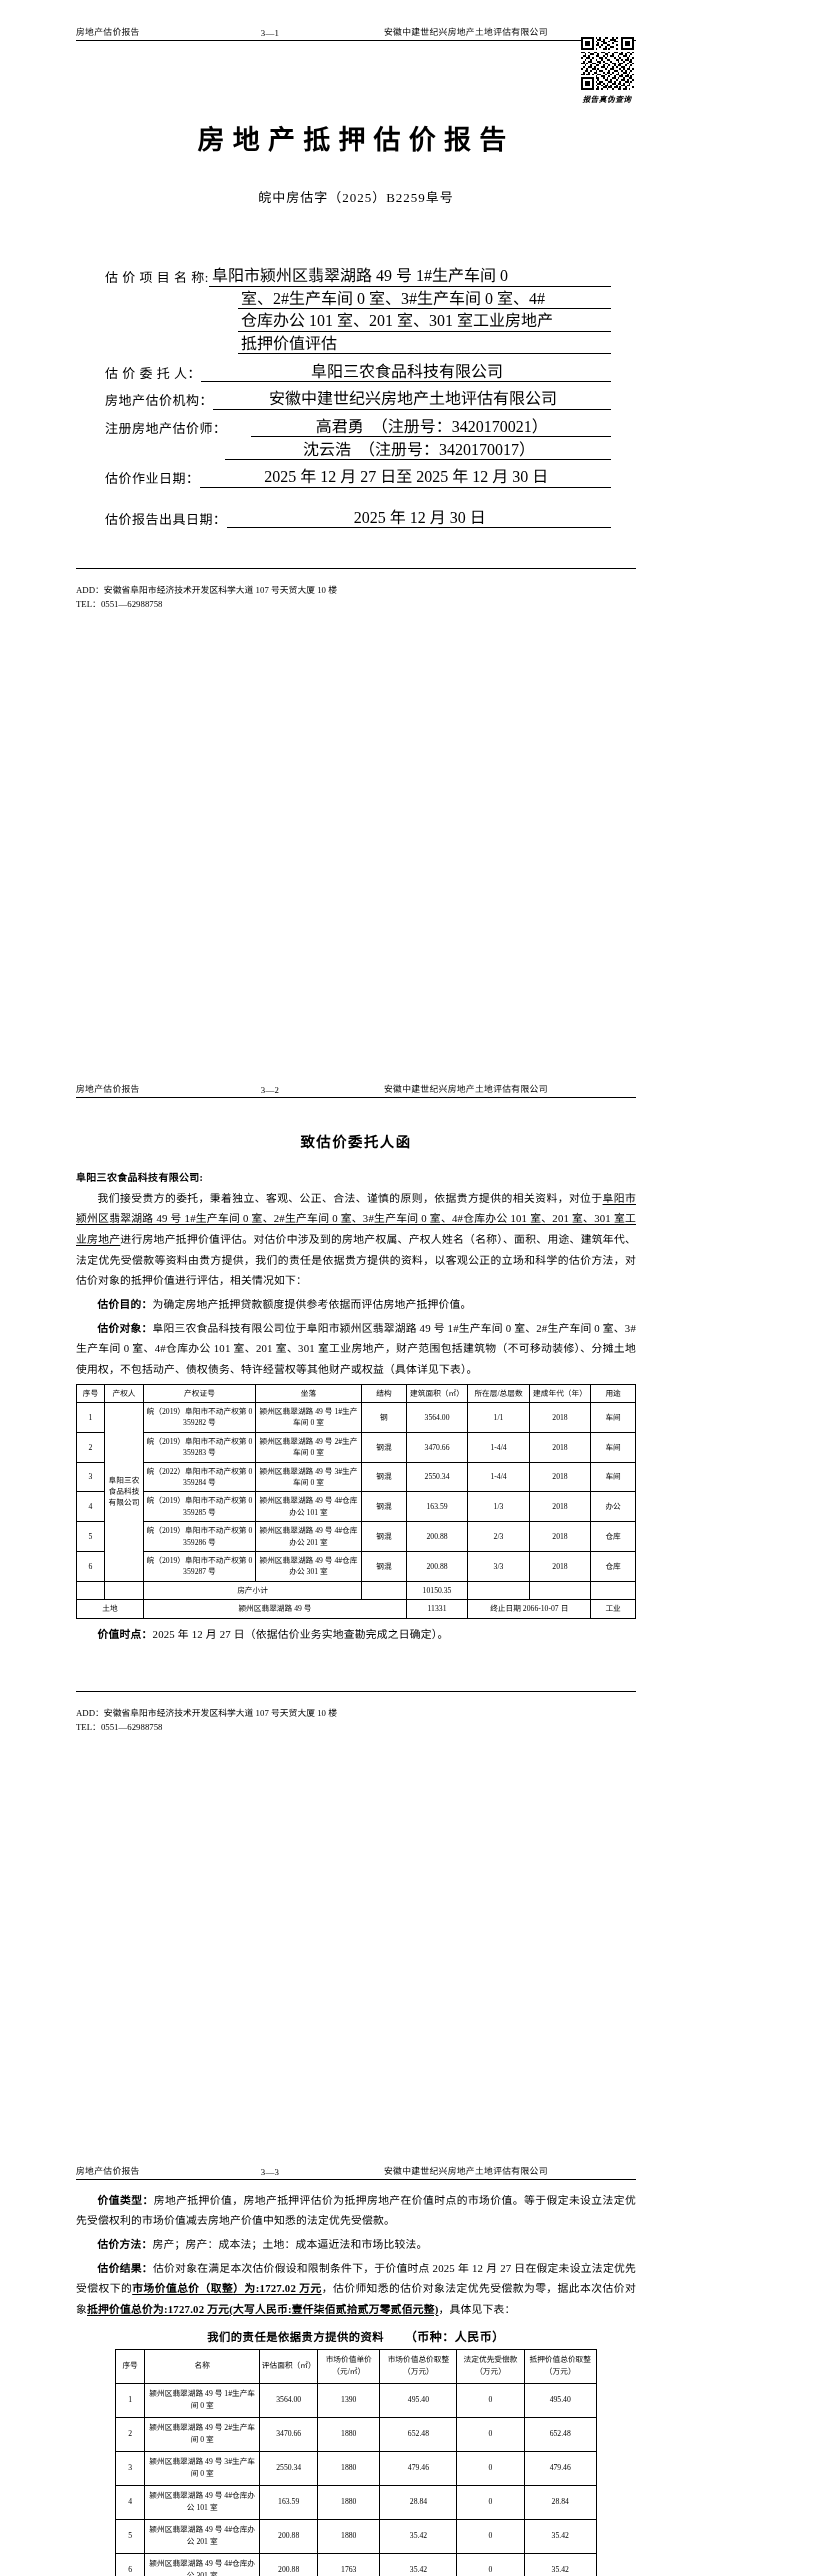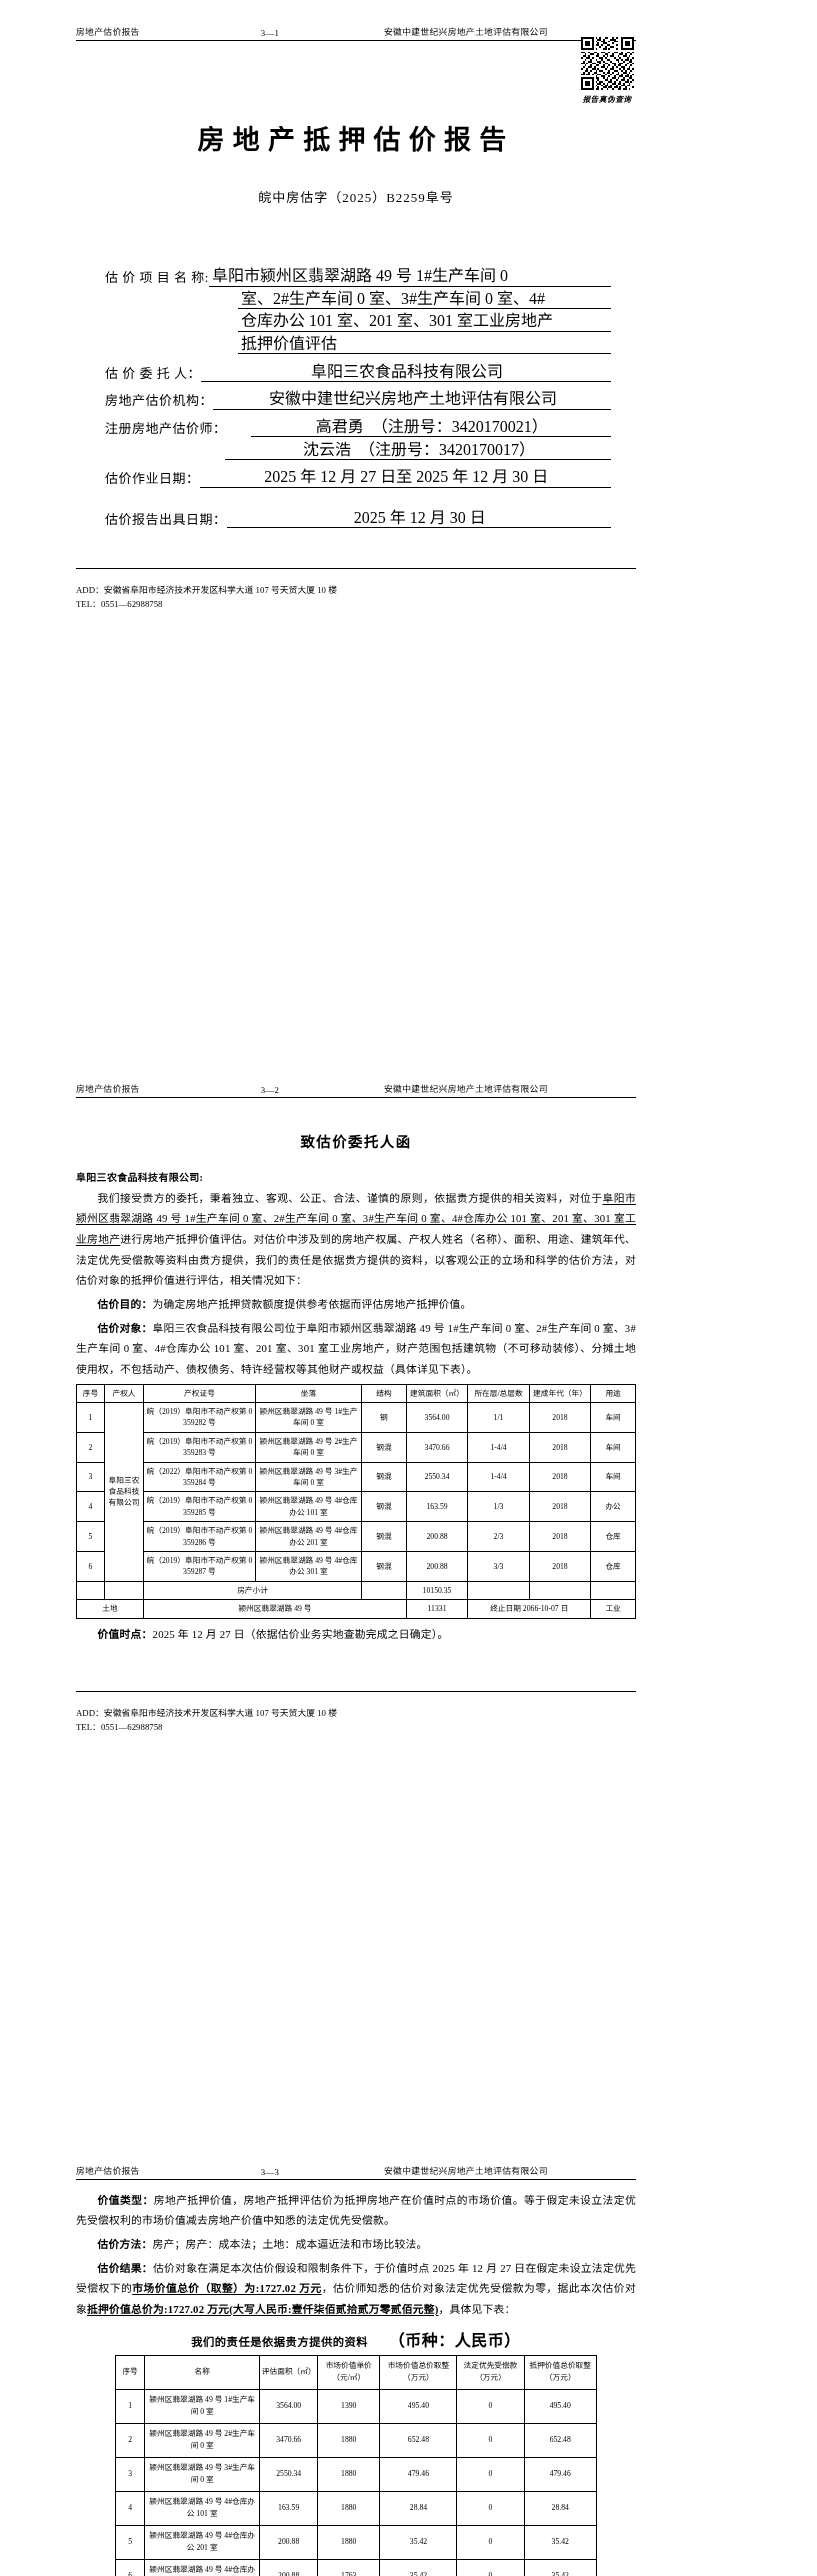--- a/index.html
+++ b/index.html
@@ -155,21 +155,21 @@
     word-break:break-all;
   }
   table.grid th{font-weight:normal;}
   .tbl-title{
     text-align:center;
     font-size:11.3px;
     font-weight:bold;
     letter-spacing:0.5px;
     margin:7.2px 0 4.1px 0;
   }
-  .tbl-title .cur{font-weight:bold;margin-left:20.6px;font-size:16px;}
+  .tbl-title .cur{font-weight:bold;margin-left:20.6px;font-size:12px;}
 
   table.res{
     border-collapse:collapse;
     width:86%;
     margin:3.1px auto 5.2px auto;
     font-size:7.7px;
     table-layout:fixed;
   }
   table.res th,table.res td{
     border:0.8px solid #000;

